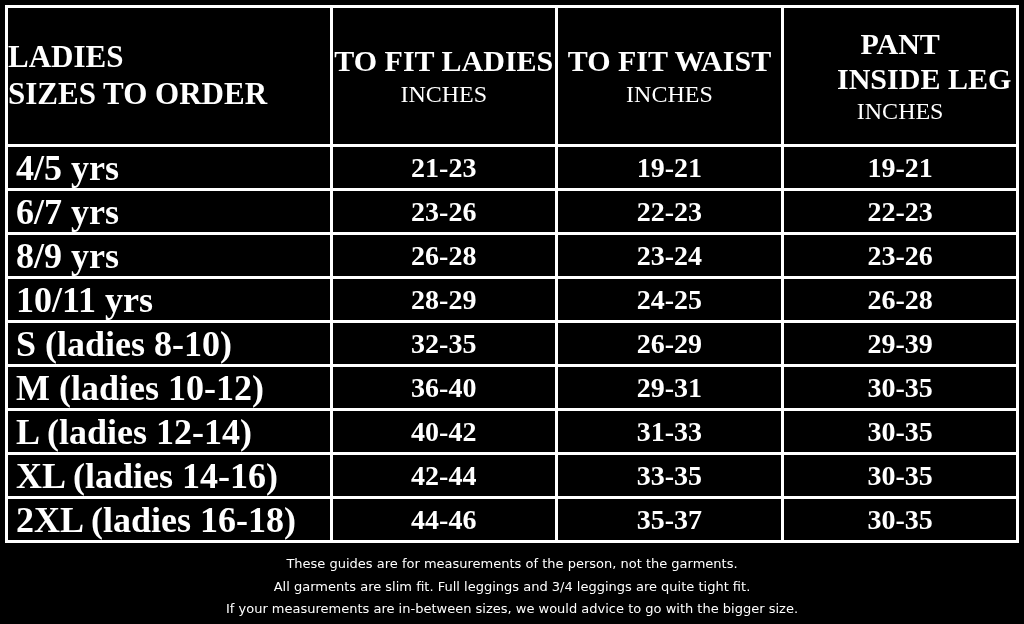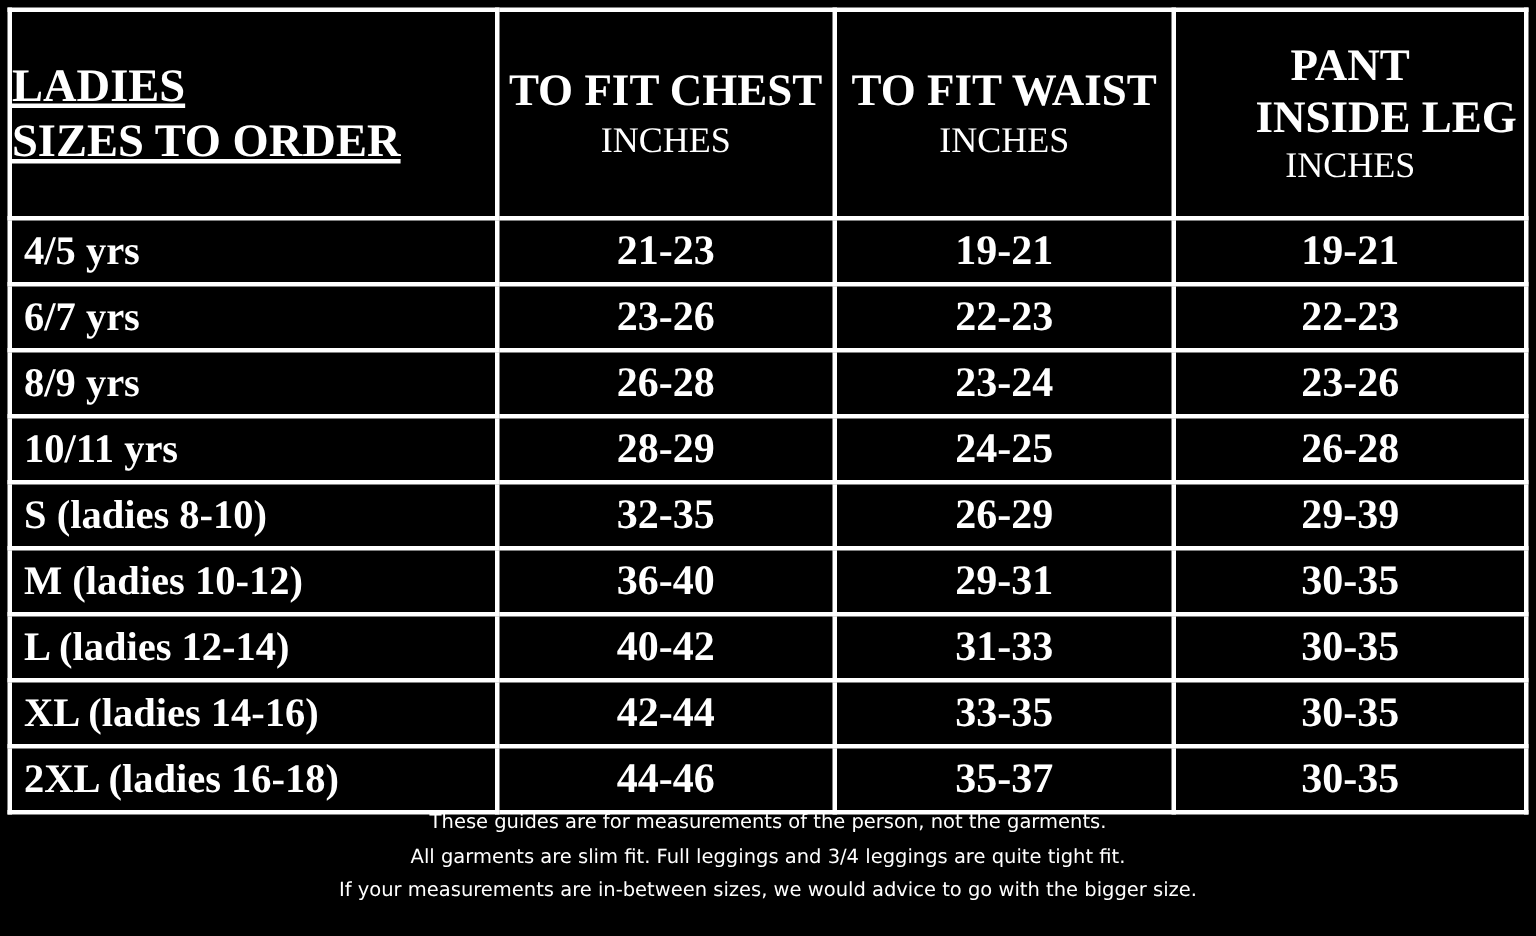--- a/index.html
+++ b/index.html
@@ -49,21 +49,20 @@
   thead th {
     vertical-align: middle;
     text-align: center;
     height: 136px;
     font-weight: bold;
   }
   th.head-first {
     text-align: left;
     padding-left: 8px;
     vertical-align: middle;
-    text-decoration: underline;
   }
   .head-line1 {
     display: block;
     font-size: 31px;
     font-weight: bold;
     letter-spacing: 0px;
     line-height: 1.18;
   }
   .head-line2 {
     display: block;
@@ -88,38 +87,38 @@
     height: 41px;
     font-size: 28px;
     font-weight: bold;
     text-align: center;
     vertical-align: middle;
     line-height: 1;
   }
   tbody td.label {
     text-align: left;
     padding-left: 8px;
-    font-size: 27px;
+    font-size: 36px;
   }
   .footnotes {
     position: absolute;
     left: 0;
     right: 0;
     bottom: 4px;
     text-align: center;
     color: #ffffff;
     font-family: "DejaVu Sans", sans-serif;
   }
   .footnotes p {
     margin: 0 0 5px 0;
     font-size: 13px;
     line-height: 1.35;
   }
   .footnotes p:last-child {
-    margin-bottom: 17px;
+    margin-bottom: 2px;
   }
 </style>
 </head>
 <body>
 
 <div class="page">
 
   <div class="table-wrap">
     <table class="size-chart">
       <colgroup>
@@ -128,21 +127,21 @@
         <col class="c2">
         <col class="c3">
       </colgroup>
       <thead>
         <tr>
           <th class="head-first">
             <span class="head-line1">LADIES</span>
             <span class="head-line2">SIZES TO ORDER</span>
           </th>
           <th class="head-col">
-            <span class="head-line1">TO FIT CHEST</span>
+            <span class="head-line1">TO FIT LADIES</span>
             <span class="head-units">INCHES</span>
           </th>
           <th class="head-col">
             <span class="head-line1">TO FIT WAIST</span>
             <span class="head-units">INCHES</span>
           </th>
           <th class="head-col">
             <span class="head-line1">PANT</span>
             <span class="head-line2">INSIDE LEG</span>
             <span class="head-units">INCHES</span>

